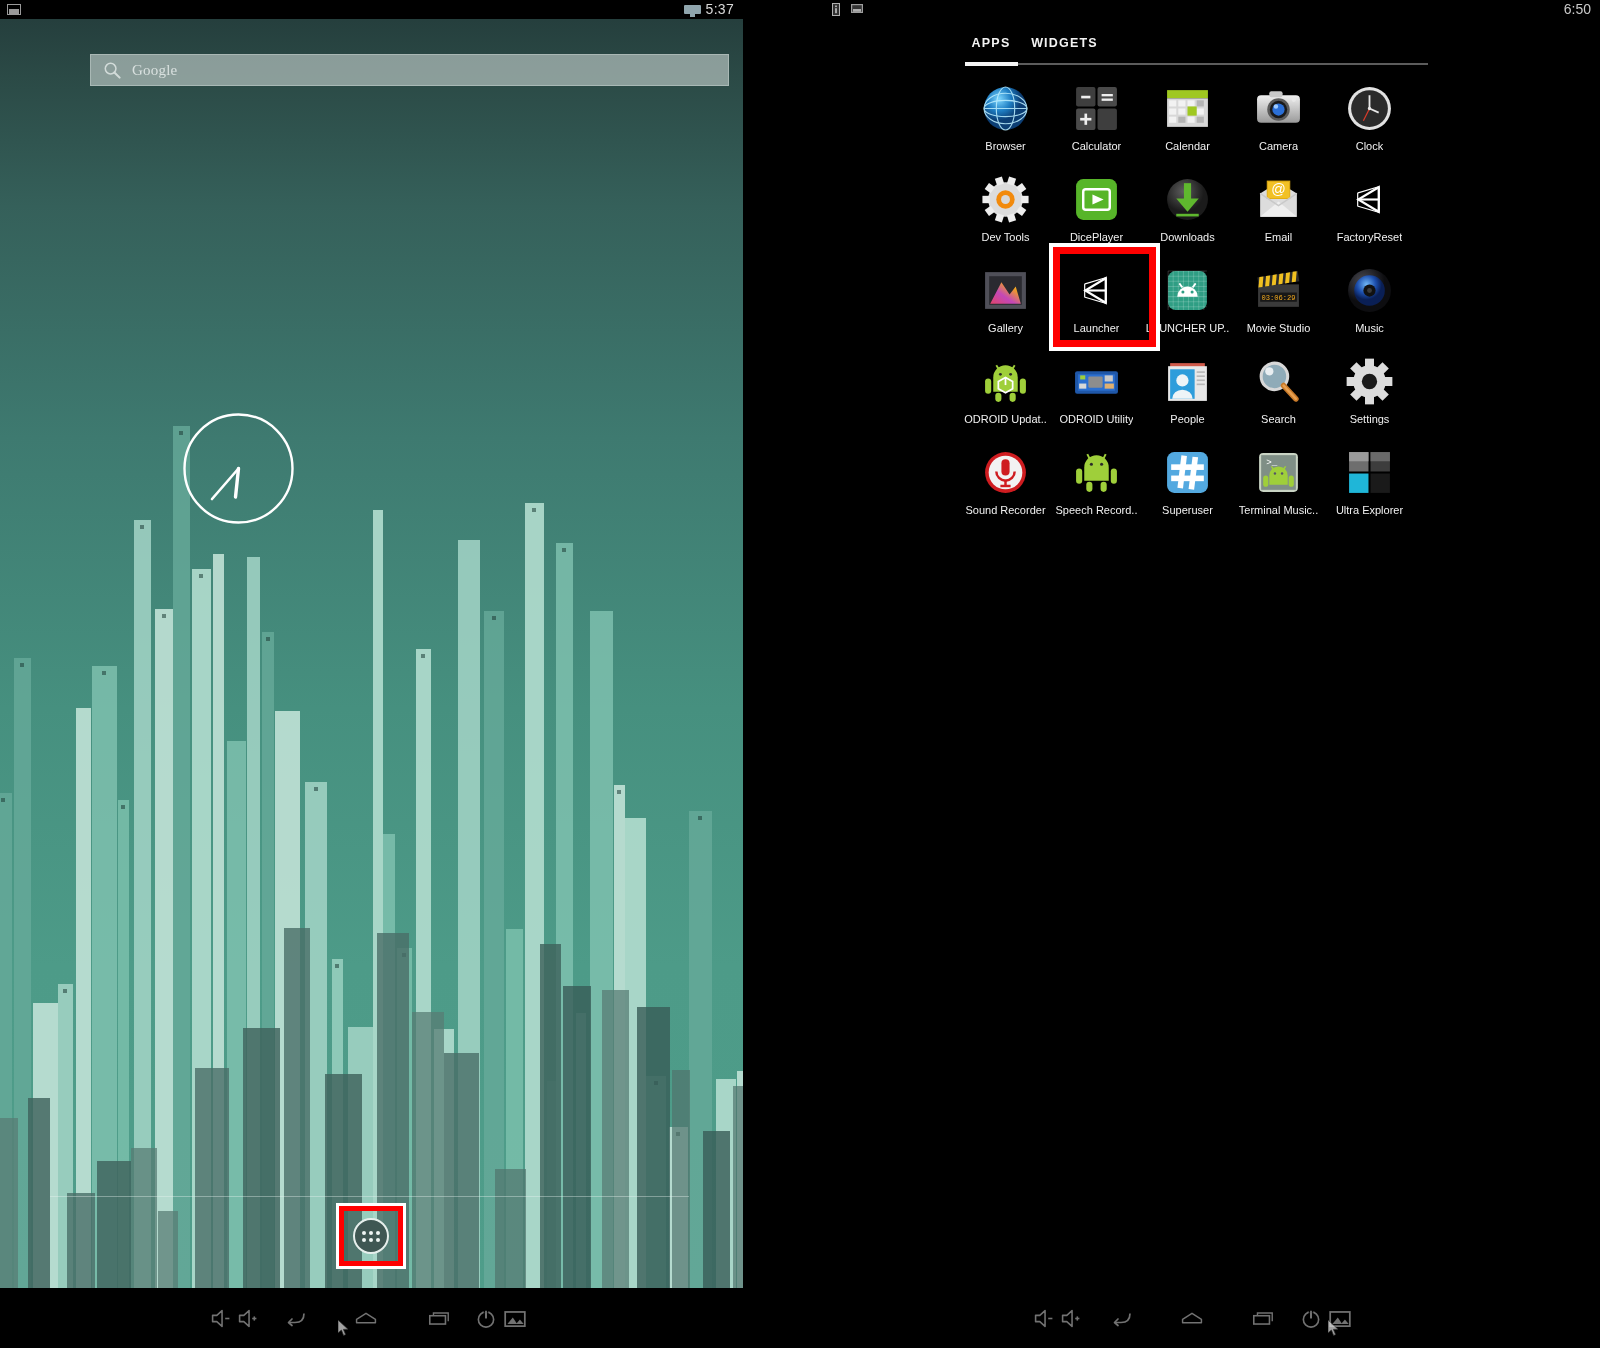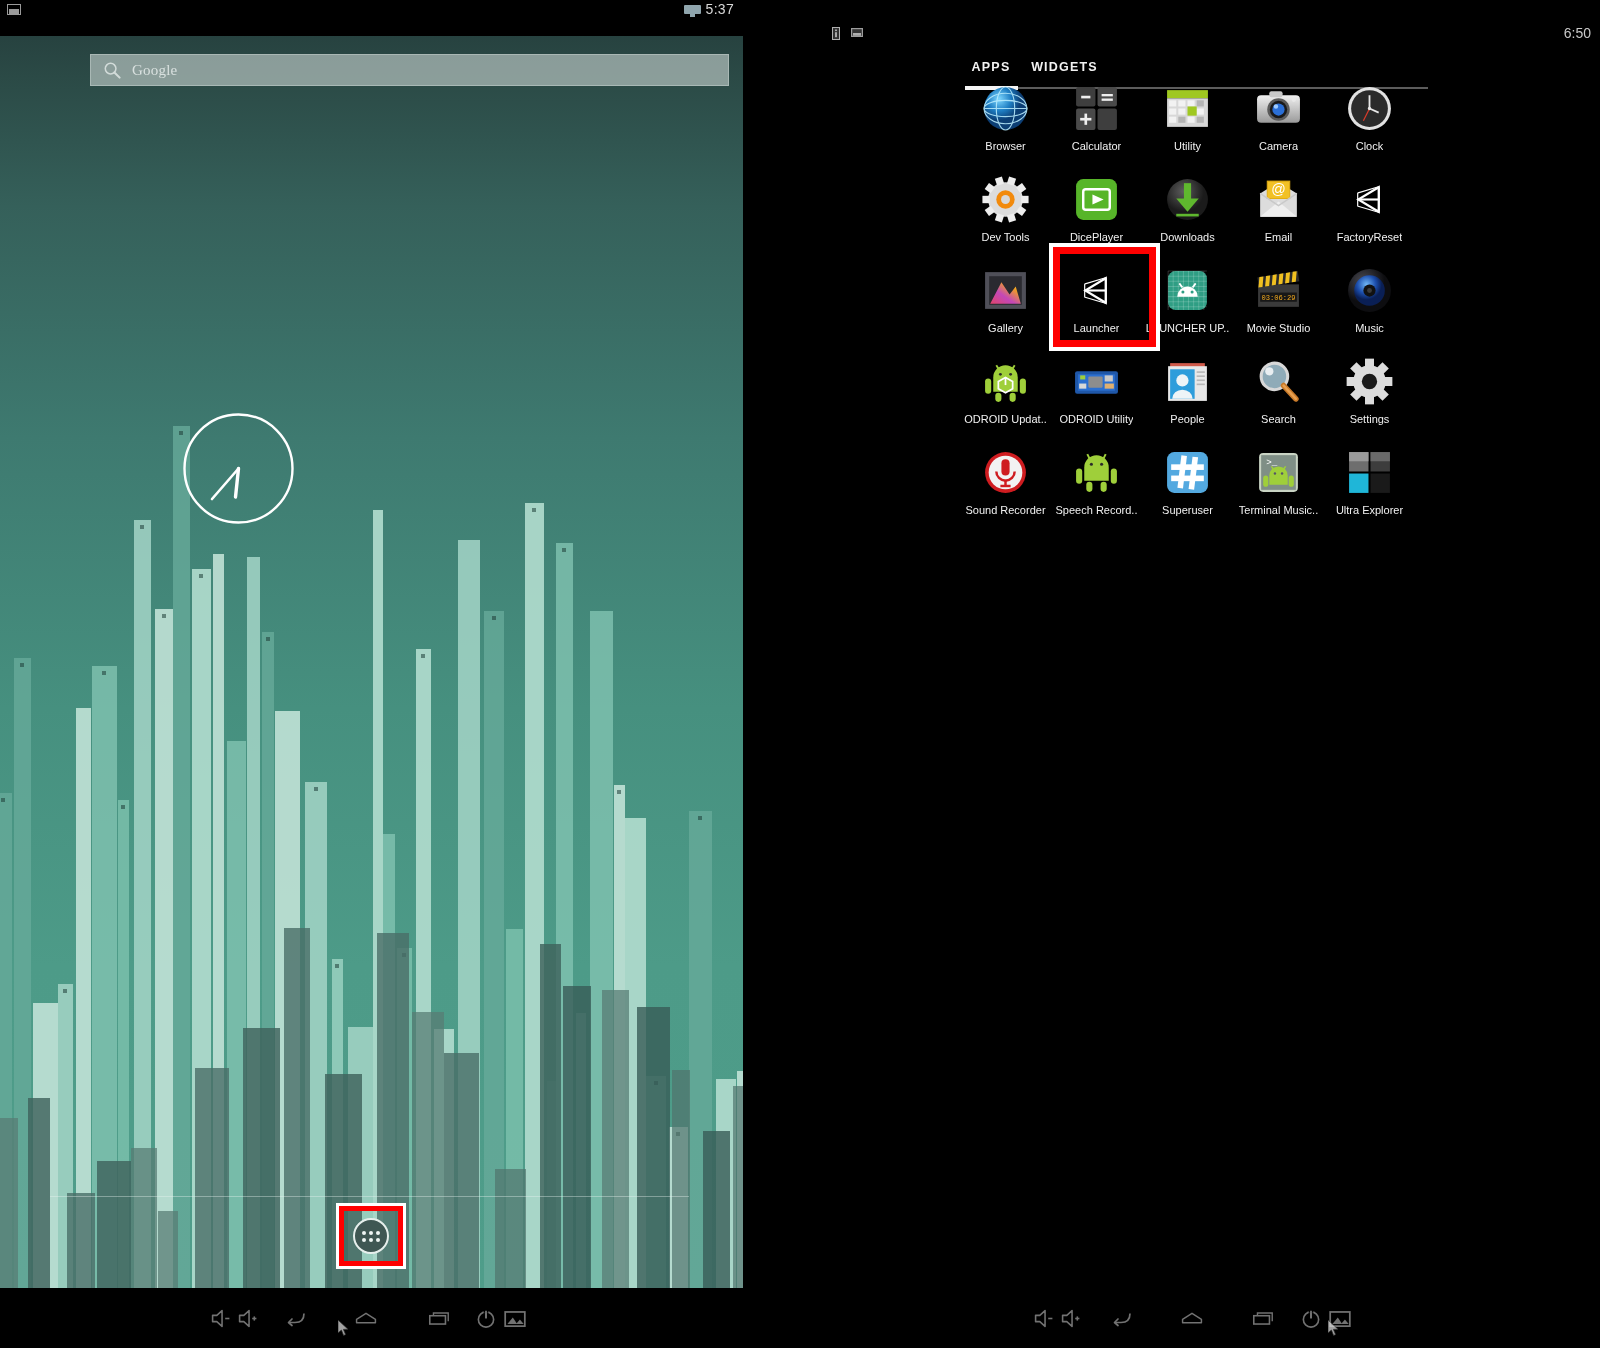--- a/index.html
+++ b/index.html
@@ -24,21 +24,21 @@
   #wall-grad {
     position:absolute; inset:0;
     background:linear-gradient(180deg,#233b3a 0%,#2b4a46 6%,#35605a 16%,#3e7a70 34%,#46907f 55%,#4d9b88 75%,#4f9d8a 100%);
   }
   #wall-bars { position:absolute; inset:0; }
   .wbar { position:absolute; bottom:0; }
   .wdot { position:absolute; width:4px; height:4px; background:rgba(30,60,55,.55); }
 
   
   #home-statusbar {
-    position:absolute; left:0; top:0; width:743px; height:36px;
+    position:absolute; left:0; top:0; width:743px; height:19px;
     background:#000; z-index:40;
   }
   #home-status-time {
     position:absolute; right:9px; top:1px;
     color:#d8d8d8; font-size:14px; letter-spacing:.3px;
   }
   #home-status-shoticon {
     position:absolute; right:42px; top:5px; width:17px; height:13px;
   }
   #home-status-noticon {
@@ -103,21 +103,20 @@
     display:flex; align-items:center; }
   #home-navbar { left:0; top:1288px; width:760px; }
   #drawer-navbar { left:960px; top:1288px; width:640px; }
   .nav-ico { position:absolute; opacity:.62; }
   .cursor-arrow { position:absolute; width:12px; height:17px; opacity:.75; }
 
   
   #drawer-panel {
     position:absolute; left:760px; top:0; width:840px; height:1288px;
     background:#000;
-    margin-top:24px;
   }
   #drawer-statusbar { position:absolute; right:0; top:0; width:840px; height:22px; }
   #drawer-time { position:absolute; right:9px; top:1px; color:#c9c9c9; font-size:14px; }
   #drawer-topicons { position:absolute; left:70px; top:3px; display:flex; gap:9px; }
   .topicon { width:12px; height:13px; opacity:.85; }
 
   #drawer-tabs { position:absolute; left:205px; top:32px; display:flex; gap:0; }
   .drawer-tab {
     color:#f2f2f2; font-size:12.5px; font-weight:bold; letter-spacing:1.2px;
     padding:4px 0; width:0;
@@ -379,21 +378,21 @@
               <rect x="24" y="32" width="7" height="6"></rect>
             </g>
             <g fill="#b4b4b4">
               <rect x="33" y="16" width="7" height="6"></rect>
               <rect x="15" y="32" width="7" height="6"></rect>
               <rect x="33" y="32" width="7" height="6"></rect>
             </g>
             <rect x="24" y="22" width="9" height="9" fill="#9fc820"></rect>
           </svg>
         </div>
-        <div class="app-label">Utility</div>
+        <div class="app-label">Calendar</div>
       </div>
       <div class="app-cell">
         <div class="app-icon">
           <svg viewBox="0 0 48 48" width="49" height="49">
             <defs>
               <linearGradient id="cg" x1="0" y1="0" x2="0" y2="1">
                 <stop offset="0" stop-color="#f0f0f0"></stop>
                 <stop offset="1" stop-color="#9a9a9a"></stop>
               </linearGradient>
             </defs>

